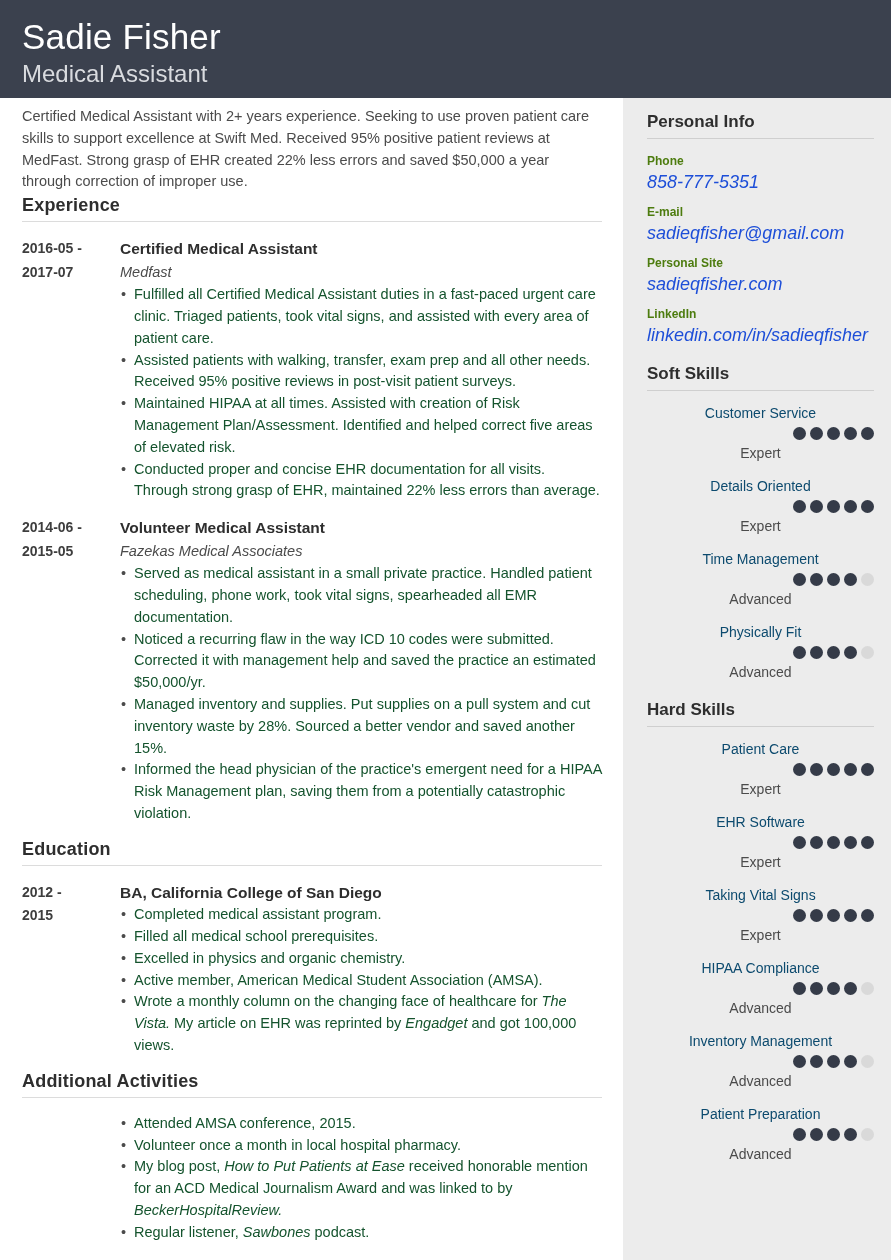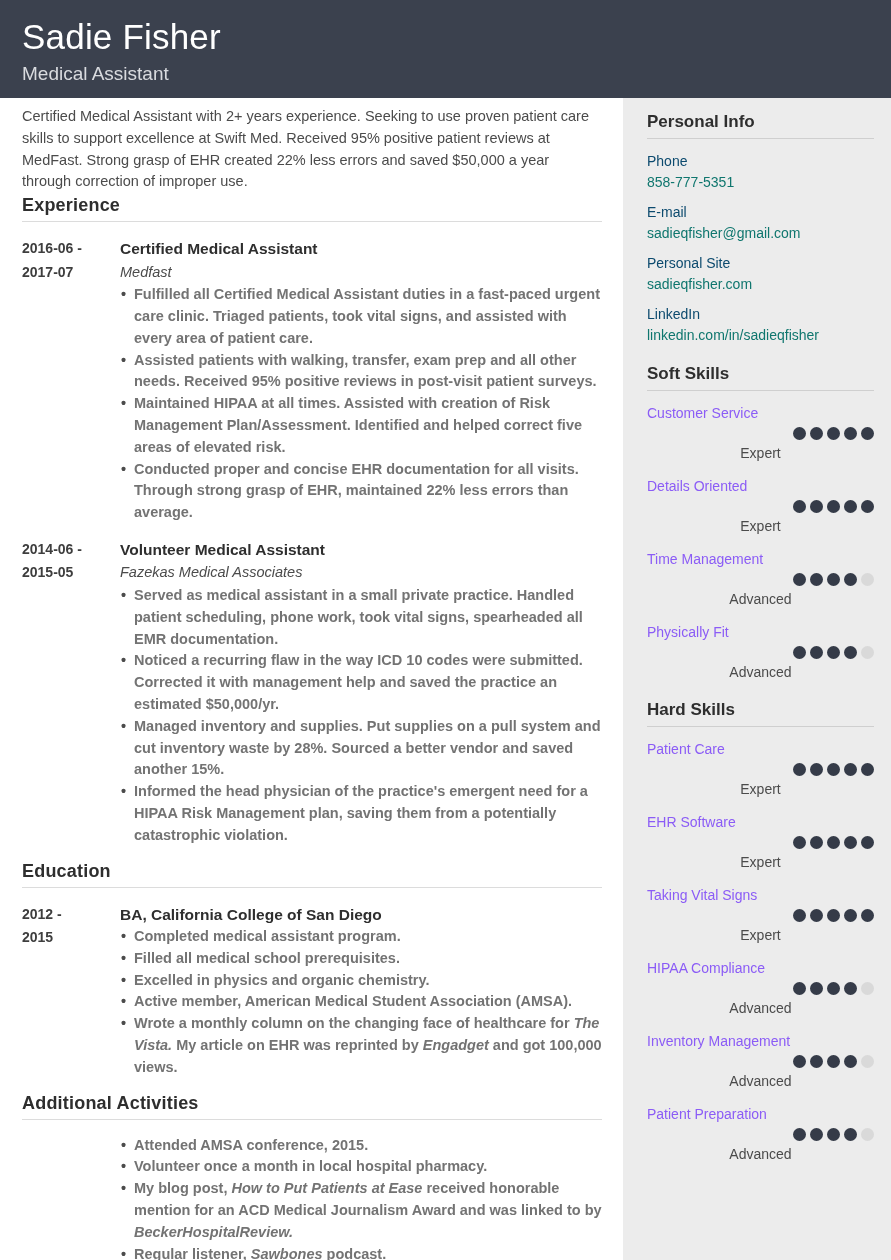--- a/index.html
+++ b/index.html
@@ -9,53 +9,53 @@
     --dot-empty:#d9d9d9;
   }
   *{box-sizing:border-box;margin:0;padding:0;}
   html,body{background:#fff;}
   body{font-family:"Liberation Sans","DejaVu Sans",sans-serif;}
   .page{position:relative;width:891px;height:1260px;background:#fff;overflow:hidden;}
 
   
   .header{height:98px;background:var(--header-bg);padding:17px 0 0 22px;}
   .header h1{color:#ffffff;font-size:35px;font-weight:normal;letter-spacing:.2px;line-height:40px;}
-  .header .subtitle{color:#d9dbdf;font-size:19px;line-height:26px;margin-top:4px;font-weight:normal;}
+  .header .subtitle{color:#d9dbdf;font-size:24px;line-height:26px;margin-top:4px;font-weight:normal;}
 
   
   .body-cols{display:flex;align-items:stretch;min-height:1162px;}
   .main{width:602px;padding:8px 0 1px 22px;}
   .gap{width:21px;}
   .sidebar{flex:1;background:var(--sidebar-bg);padding:14px 17px 20px 24px;}
 
   
   .summary{font-size:14.5px;line-height:21.8px;color:#4b4b4b;margin-bottom:2px;}
   .sec-title{font-size:18px;font-weight:bold;color:#2e2e2e;margin-top:0;padding-bottom:5px;
              border-bottom:1px solid #dcdcdc;letter-spacing:.2px;}
   .sec-body{margin-top:15px;}
   .entry{display:flex;margin-bottom:14px;}
   .entry-dates{width:98px;flex:0 0 98px;font-size:14px;font-weight:bold;color:#3e3e3e;line-height:23.5px;}
   .entry-body{flex:1;}
   .entry-title{font-size:15.5px;font-weight:bold;color:#2e2e2e;line-height:23.5px;}
   .entry-company{font-size:14.5px;font-style:italic;color:#4b4b4b;line-height:23.5px;}
   ul.bullets{list-style:none;}
-  ul.bullets li{position:relative;padding-left:14px;font-size:14.5px;line-height:21.8px;color:#737373;font-weight:bold;}
+  ul.bullets li{position:relative;padding-left:14px;font-size:14.5px;line-height:21.8px;color:#14532d;}
   ul.bullets li::before{content:"\2022";position:absolute;left:1px;color:#4b4b4b;}
   ul.bullets em{font-style:italic;}
   .indented{margin-left:98px;}
 
   
   .side-title{font-size:17px;font-weight:bold;color:#2e2e2e;padding-bottom:6px;
               border-bottom:1px solid #cfcfcf;margin-bottom:12px;}
   .side-title + .side-title,.side-sec{margin-top:18px;}
   .pi-item{margin-bottom:9px;}
-  .pi-label{font-size:14px;font-weight:normal;color:#0c4a6e;line-height:21px;}
-  .pi-value{font-size:14px;color:#0f766e;line-height:21px;}
+  .pi-label{font-size:12px;font-weight:bold;color:#4d7c0f;line-height:21px;}
+  .pi-value{font-size:18px;color:#1d4ed8;line-height:21px;font-style:italic;}
   .skill{margin-bottom:13px;}
-  .skill-name{font-size:14px;color:#8b5cf6;line-height:20px;margin-bottom:4px;}
+  .skill-name{font-size:14px;color:#0c4a6e;line-height:20px;margin-bottom:4px;text-align:center;}
   .skill-dots{display:flex;justify-content:flex-end;gap:4px;}
   .dot{width:13px;height:13px;border-radius:50%;background:var(--dot-empty);}
   .dot.filled{background:var(--dot-filled);}
   .skill-level{text-align:center;font-size:14px;color:#4b4b4b;line-height:20px;margin-top:3px;}
 </style>
 </head>
 <body>
 
 <div class="page">
 
@@ -67,21 +67,21 @@
   <div class="body-cols">
 
     <main class="main">
       <p class="summary">Certified Medical Assistant with 2+ years experience. Seeking to use proven patient care skills to support excellence at Swift Med. Received 95% positive patient reviews at MedFast. Strong grasp of EHR created 22% less errors and saved $50,000 a year through correction of improper use.</p>
 
       <section>
         <h2 class="sec-title">Experience</h2>
         <div class="sec-body">
             <div class="entry">
               <div class="entry-dates">
-                <div>2016-06 -</div>
+                <div>2016-05 -</div>
                 <div>2017-07</div>
               </div>
               <div class="entry-body">
                 <div class="entry-title">Certified Medical Assistant</div>
                 <div class="entry-company">Medfast</div>
                 <ul class="bullets">
                   <li>Fulfilled all Certified Medical Assistant duties in a fast-paced urgent care clinic. Triaged patients, took vital signs, and assisted with every area of patient care.</li>
                   <li>Assisted patients with walking, transfer, exam prep and all other needs. Received 95% positive reviews in post-visit patient surveys.</li>
                   <li>Maintained HIPAA at all times. Assisted with creation of Risk Management Plan/Assessment. Identified and helped correct five areas of elevated risk.</li>
                   <li>Conducted proper and concise EHR documentation for all visits. Through strong grasp of EHR, maintained 22% less errors than average.</li>

